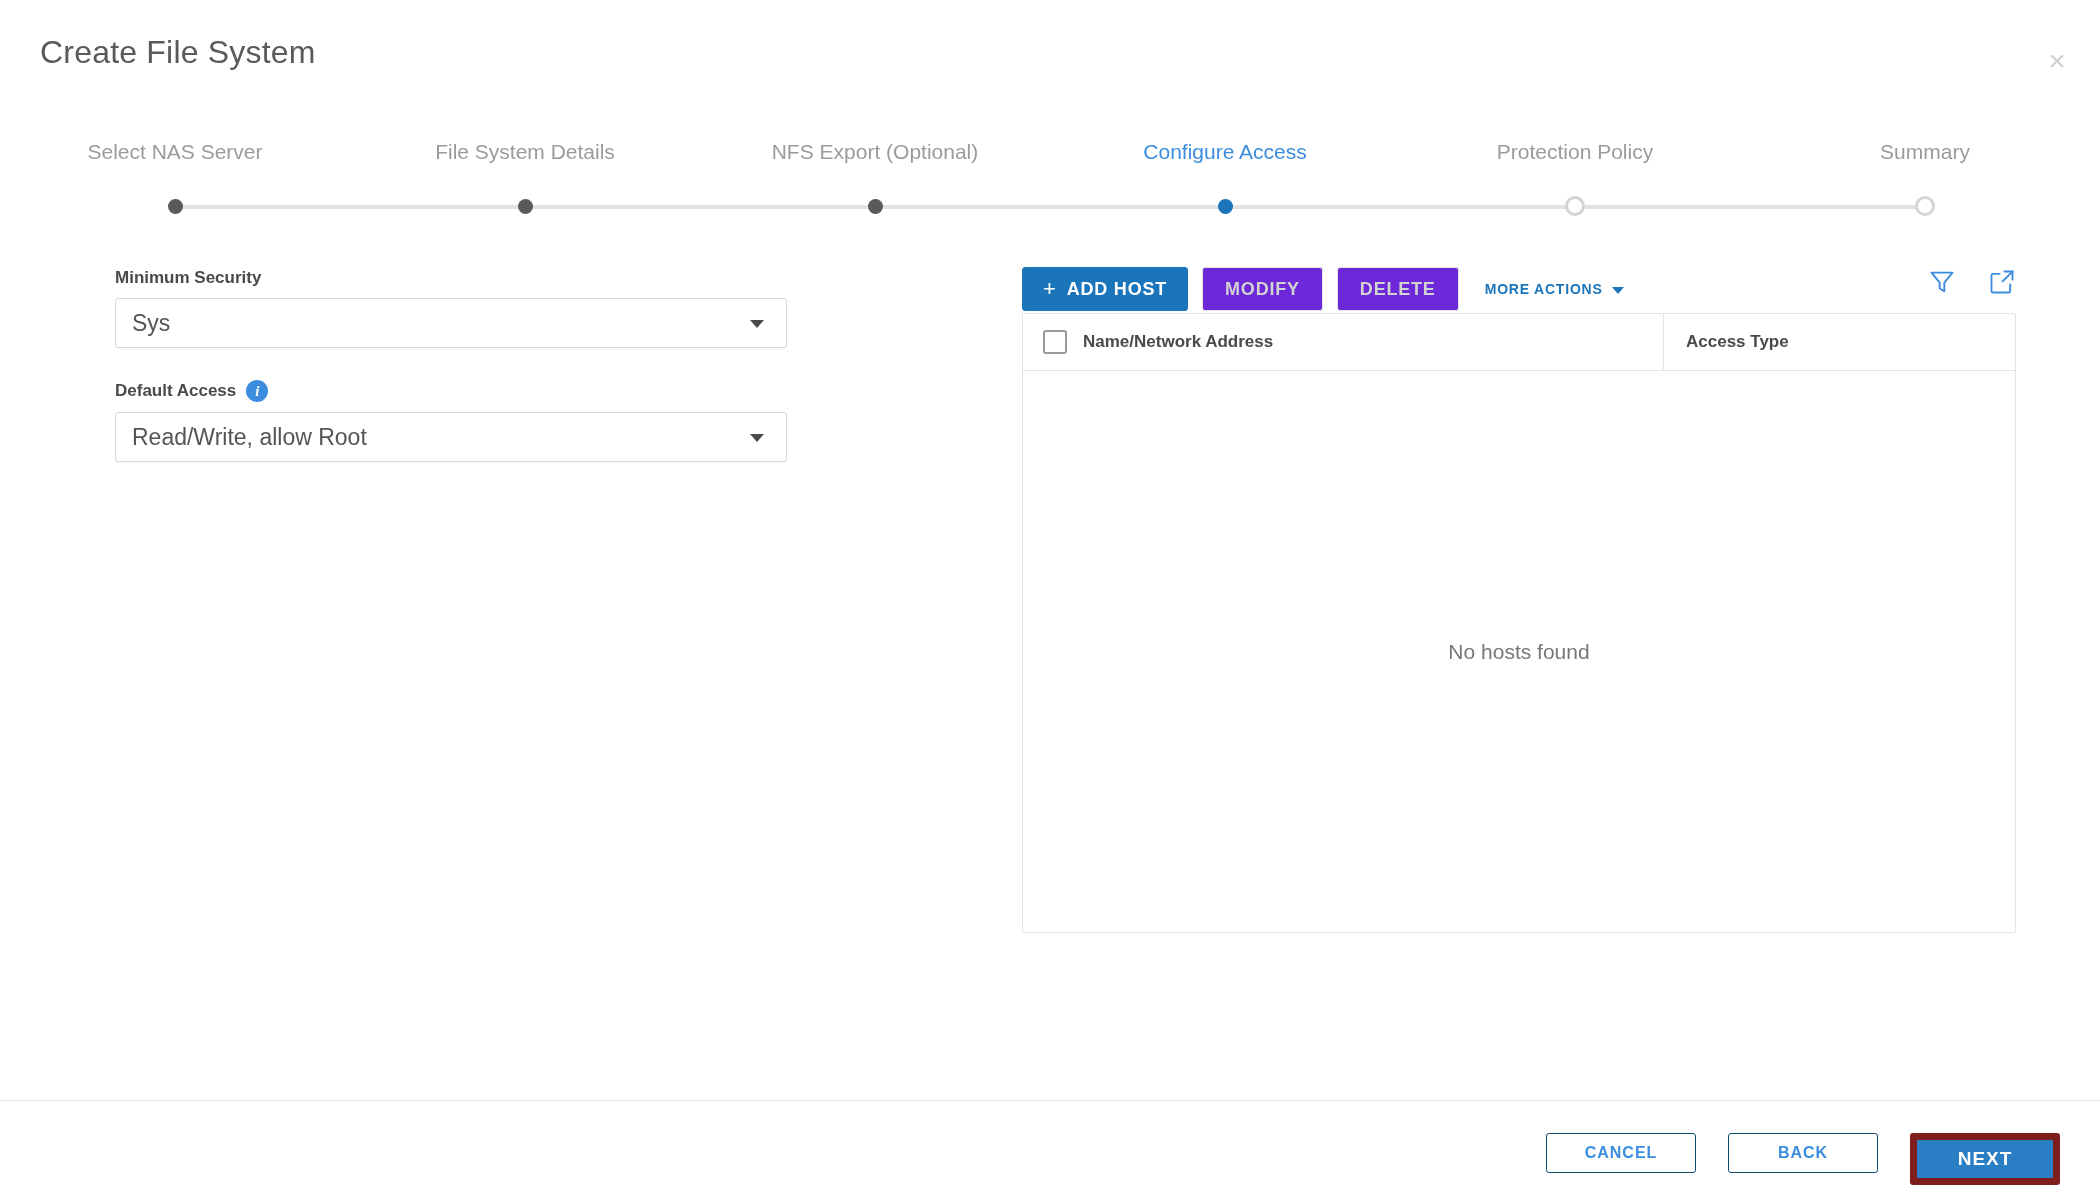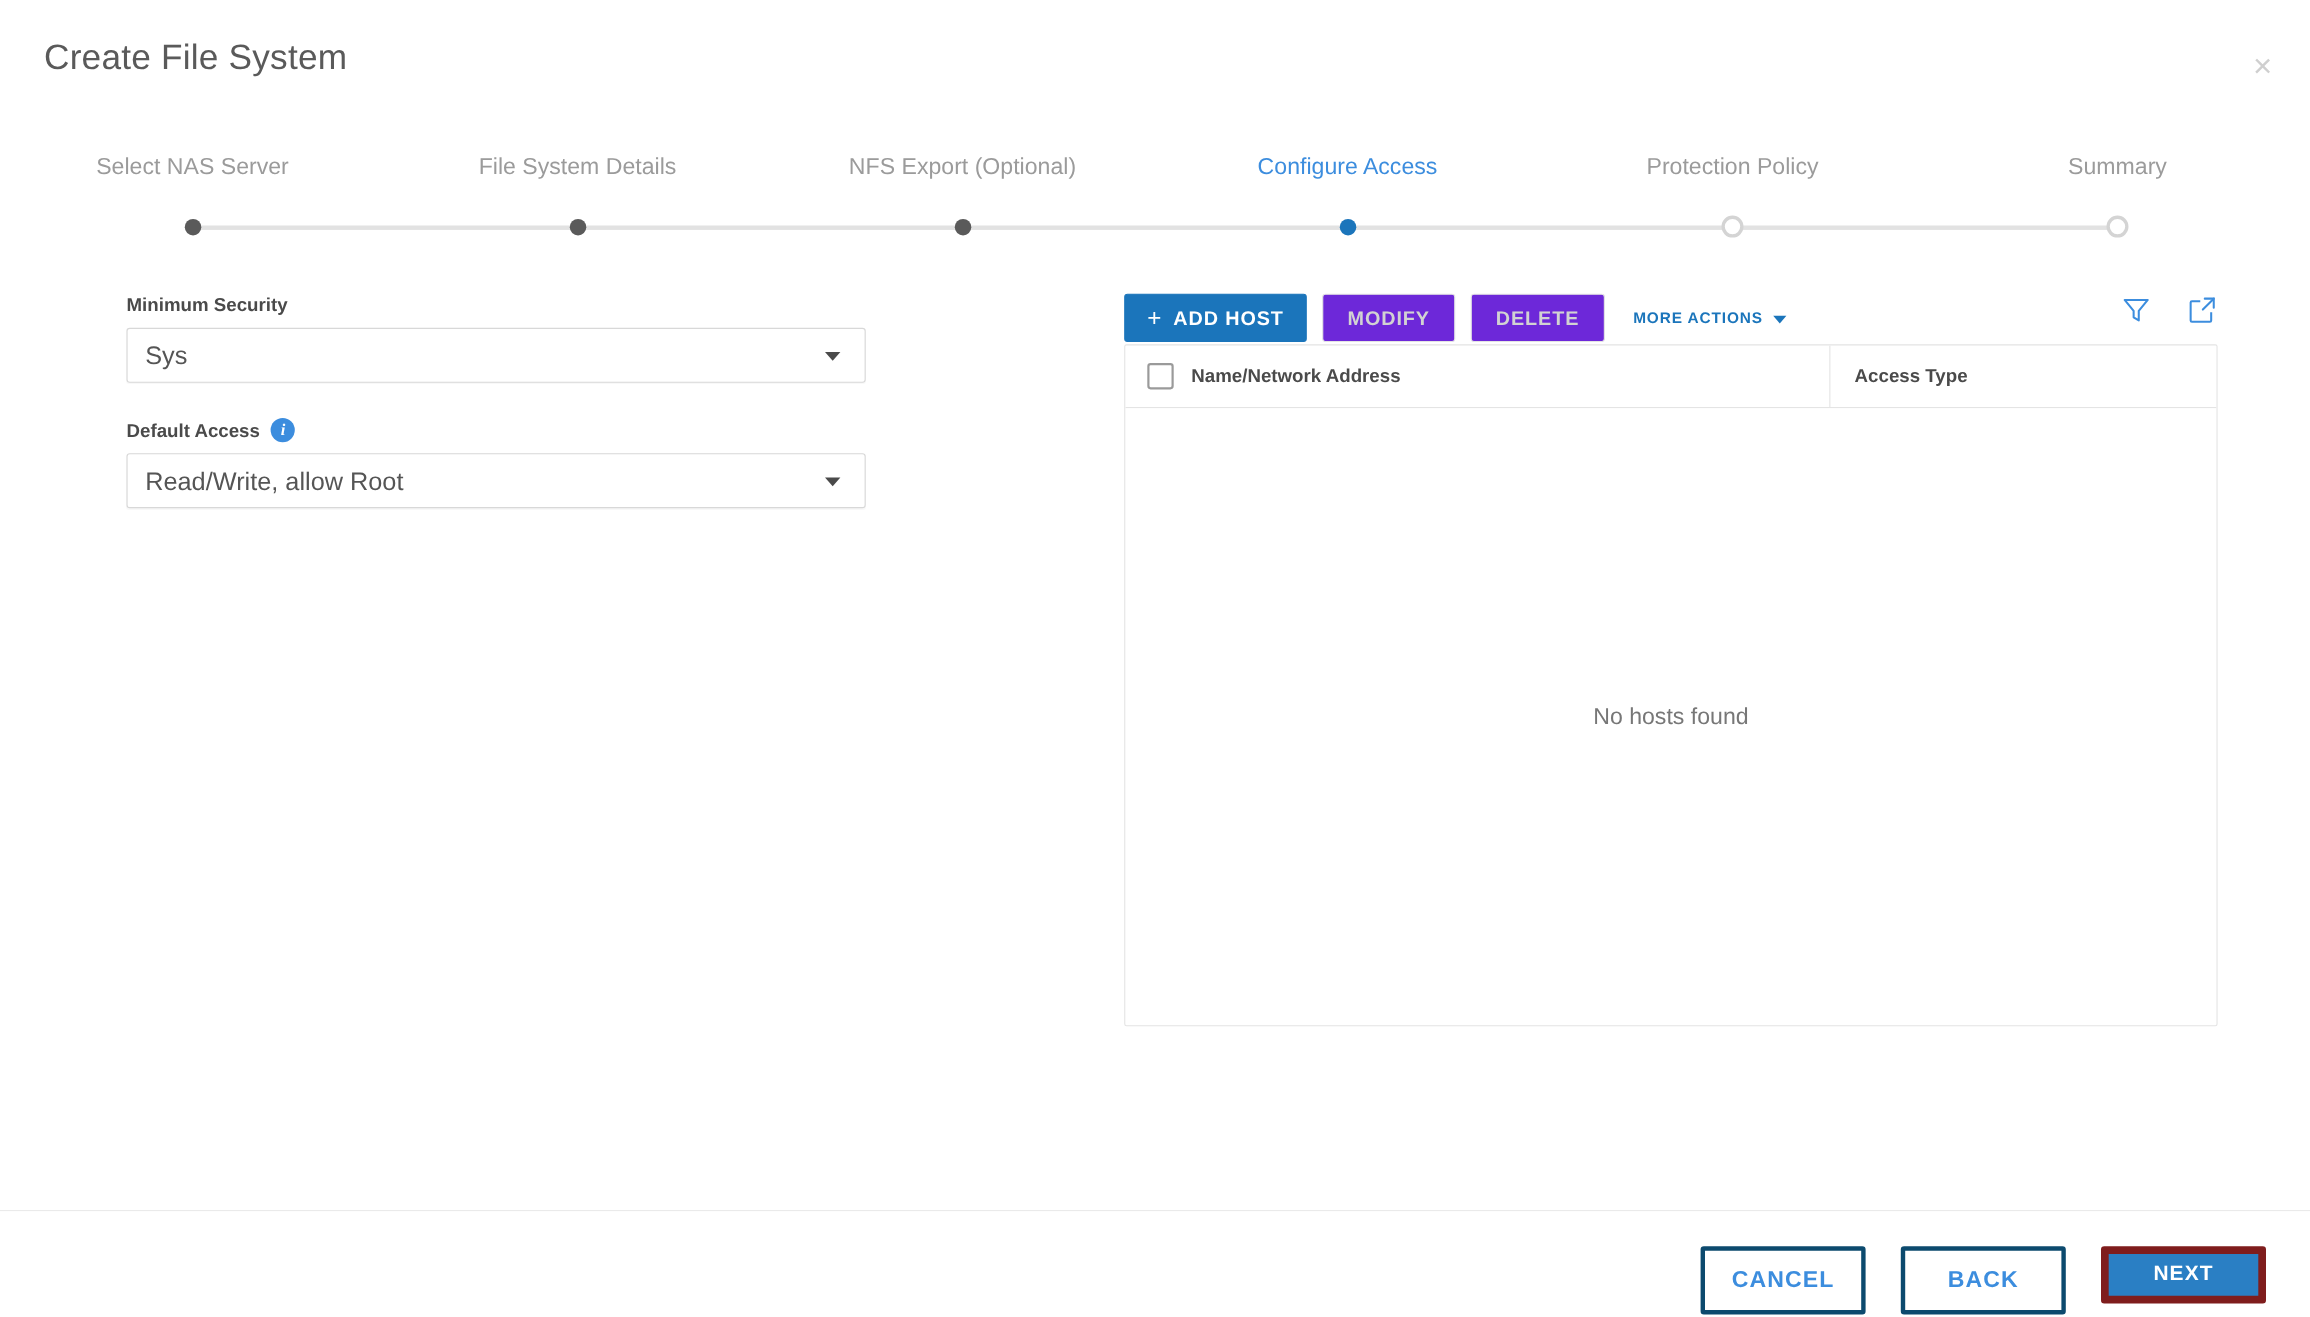--- a/index.html
+++ b/index.html
@@ -113,21 +113,21 @@
     position: absolute;
     left: 115px;
     top: 268px;
     width: 672px;
   }
   .field-label {
     font-size: 17px;
     font-weight: 700;
     color: #4a4a4a;
     display: flex;
-    align-items: flex-end;
+    align-items: center;
     gap: 10px;
     margin-bottom: 10px;
   }
   .info-icon {
     width: 22px;
     height: 22px;
     border-radius: 50%;
     background: #3c8dde;
     color: #ffffff;
     font-size: 15px;
@@ -307,26 +307,26 @@
   }
   .footer {
     position: absolute;
     right: 40px;
     top: 1133px;
     display: flex;
     gap: 32px;
   }
   .btn-outline {
     min-width: 150px;
-    height: 62px;
-    border: 4px solid #0c4a6e;
+    height: 40px;
+    border: 1px solid #0c4a6e;
     border-radius: 3px;
     background: #ffffff;
     color: #3c8dde;
-    font-size: 21px;
+    font-size: 16px;
     font-weight: 700;
     letter-spacing: 1px;
     cursor: pointer;
     font-family: "Liberation Sans", sans-serif;
   }
   .btn-primary {
     min-width: 150px;
     height: 52px;
     border: 7px solid #7f1d1d;
     border-radius: 3px;

